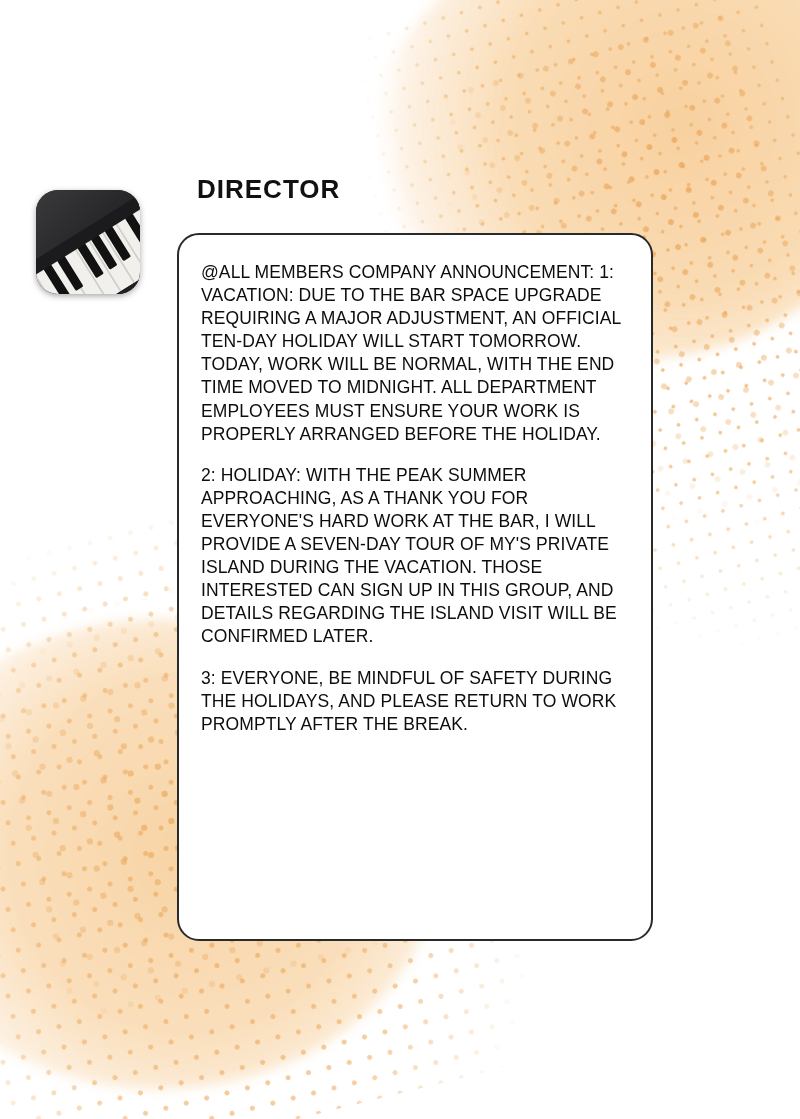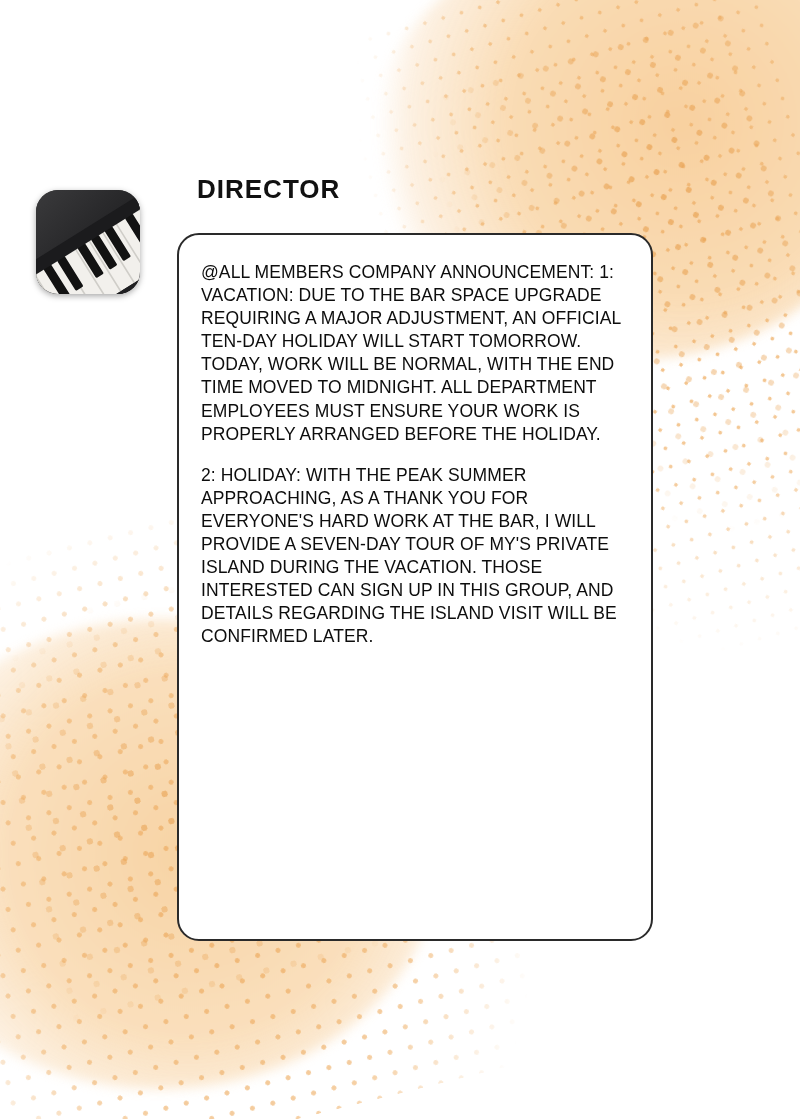--- a/index.html
+++ b/index.html
@@ -202,15 +202,16 @@
         </g>
       </svg>
     </span>
   </div>
 
   <div class="sender-name">DIRECTOR</div>
 
   <div class="bubble">
     <p>@ALL MEMBERS   COMPANY ANNOUNCEMENT: 1: VACATION: DUE TO THE BAR SPACE UPGRADE REQUIRING A MAJOR ADJUSTMENT, AN OFFICIAL TEN-DAY HOLIDAY WILL START TOMORROW. TODAY, WORK WILL BE NORMAL, WITH THE END TIME MOVED TO MIDNIGHT. ALL DEPARTMENT EMPLOYEES MUST ENSURE YOUR WORK IS PROPERLY ARRANGED BEFORE THE HOLIDAY.</p>
     <p>2: HOLIDAY: WITH THE PEAK SUMMER APPROACHING, AS A THANK YOU FOR EVERYONE'S HARD WORK AT THE BAR, I WILL PROVIDE A SEVEN-DAY TOUR OF MY'S PRIVATE ISLAND DURING THE VACATION. THOSE INTERESTED CAN SIGN UP IN THIS GROUP, AND DETAILS REGARDING THE ISLAND VISIT WILL BE CONFIRMED LATER.</p>
+    <p>3: EVERYONE, BE MINDFUL OF SAFETY DURING THE HOLIDAYS, AND PLEASE RETURN TO WORK PROMPTLY AFTER THE BREAK.</p>
   </div>
 
 </div>
 
 </body></html>

